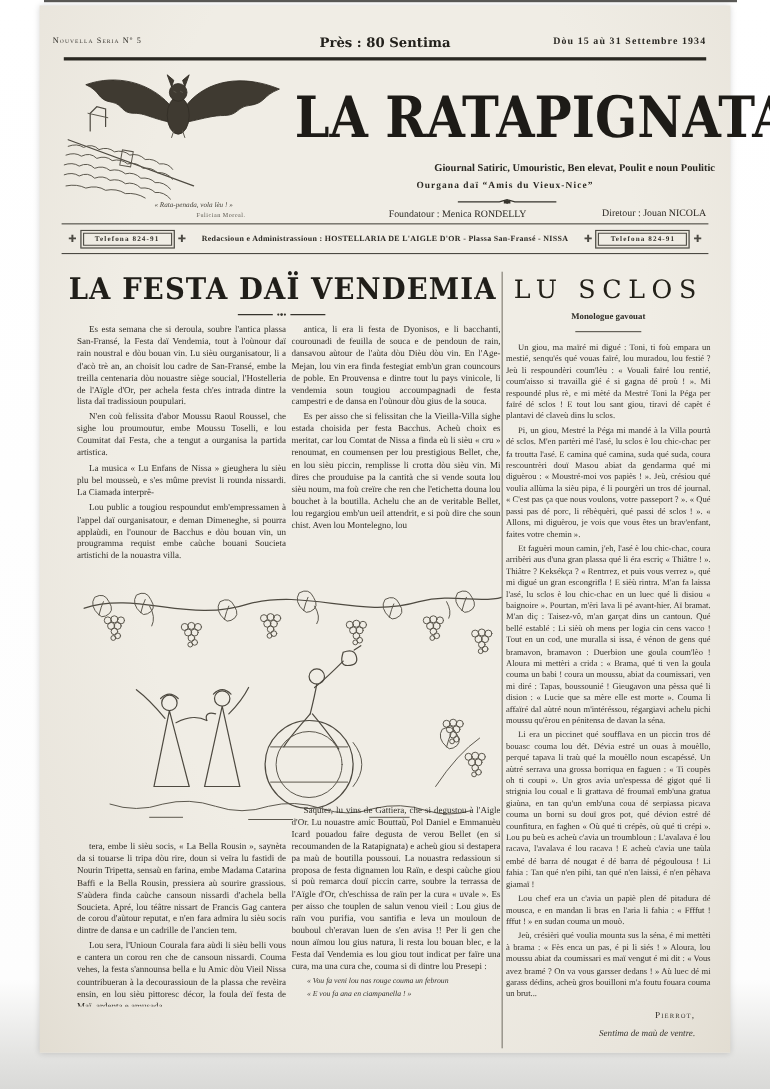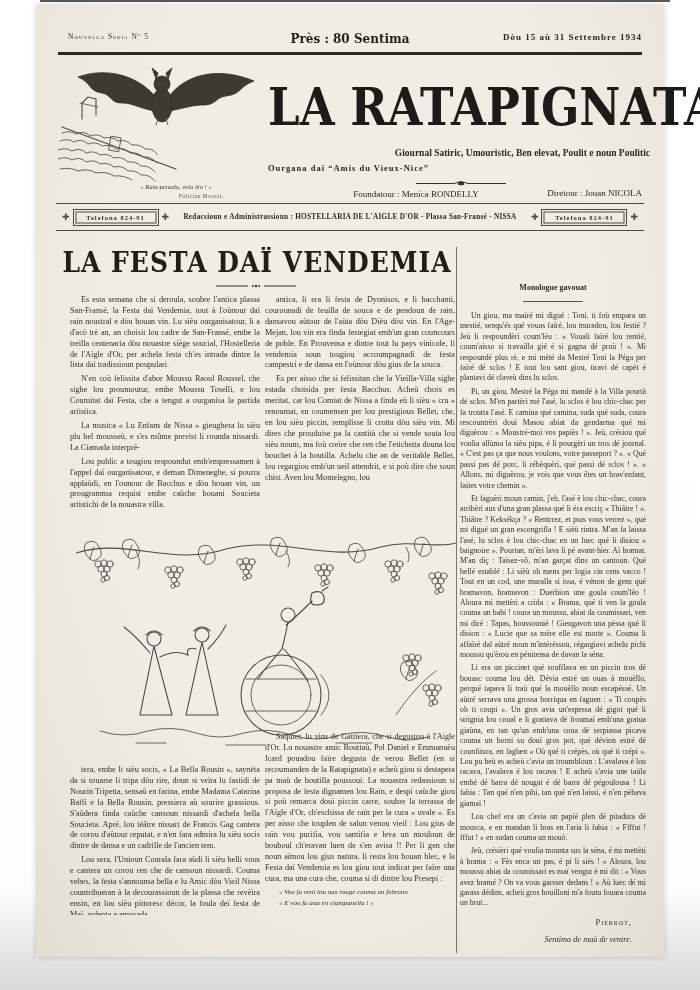--- a/index.html
+++ b/index.html
@@ -10,35 +10,35 @@
   }
   .topedge{position:absolute;top:0;left:40px;width:630px;height:2px;background:#23211d;opacity:.75;}
   .paper{
     position:absolute;left:36px;top:5px;width:628px;height:952px;
     background:radial-gradient(ellipse at 50% 38%, #f0ede5 55%, #e9e5dc 85%, #e2ddd2 100%);
     box-shadow:0 0 6px rgba(0,0,0,.18);
     position:absolute;
   }
   
   .hdr-item{position:absolute;top:27px;white-space:nowrap;}
-  .series{left:32px;font-size:7.5px;letter-spacing:1px;font-variant:small-caps;color:#35332d;}
+  .series{left:12px;font-size:7.5px;letter-spacing:1px;font-variant:small-caps;color:#35332d;}
   .price{left:0;right:0;text-align:center;font-size:12px;font-weight:bold;font-family:"DejaVu Serif",serif;color:#23211c;}
   .pubdate{right:22px;font-size:9px;font-weight:bold;color:#2a2823;letter-spacing:1px;margin-left:44px;}
   .hdr-rule{position:absolute;top:47px;left:22px;right:22px;height:2.5px;background:#2a2822;}
   
   .bat{position:absolute;left:22px;top:56px;width:208px;height:122px;}
   .bat-caption{position:absolute;left:60px;top:178px;width:160px;text-align:center;font-style:italic;font-size:6.5px;color:#45423a;}
   .bat-credit{position:absolute;left:110px;top:188px;width:110px;text-align:center;font-size:5.5px;letter-spacing:.5px;color:#56534a;}
   .mast-title{
     position:absolute;left:232px;top:62px;width:382px;text-align:center;
     font-family:"DejaVu Serif",serif;font-weight:bold;font-size:45px;line-height:70px;
     color:#1d1b17;letter-spacing:0px;transform:scaleY(1.15);transform-origin:top;white-space:nowrap;
   }
   .mast-sub{position:absolute;left:232px;top:143px;width:382px;text-align:right;font-size:9.5px;font-weight:bold;color:#2b2923;}
-  .mast-organ{position:absolute;left:232px;top:158px;width:382px;font-size:8.5px;font-weight:bold;letter-spacing:1px;color:#2b2923;}
+  .mast-organ{position:absolute;left:232px;top:158px;width:382px;text-align:center;font-size:8.5px;font-weight:bold;letter-spacing:1px;color:#2b2923;}
   .mast-orn{position:absolute;left:380px;top:176px;width:90px;height:5px;}
   .founder{position:absolute;left:250px;top:184px;width:260px;text-align:center;font-size:9px;color:#2a2822;}
   .director{position:absolute;right:22px;top:183px;font-size:9px;color:#2a2822;}
   
   .infobar{position:absolute;left:20px;right:20px;top:198px;height:26px;border-top:1px solid #4c4a43;border-bottom:1px solid #4c4a43;display:flex;align-items:center;}
   .phonewrap{display:flex;align-items:center;gap:3px;margin:0 6px;}
   .cross{font-size:9px;color:#4c4a43;line-height:9px;}
   .phonebox{width:84px;height:15px;border:1px solid #4c4a43;box-shadow:inset 0 0 0 1.5px #ece8df, inset 0 0 0 2.5px #4c4a43;
     display:flex;align-items:center;justify-content:center;font-size:6.5px;font-weight:bold;letter-spacing:1px;color:#33312b;}
   .infocenter{flex:1;text-align:center;font-size:7.2px;font-weight:bold;letter-spacing:.3px;color:#2c2a24;}
@@ -220,20 +220,21 @@
     <p class="par">Lou sera, l'Unioun Courala fara aùdi li sièu belli vous e cantera un corou ren che de cansoun nissardi. Couma vehes, la festa s'announsa bella e lu Amic dòu Vieil Nissa countribueran à la decourassioun de la plassa che revèira ensin, en lou sièu pittoresc décor, la foula deï festa de Maï, ardenta e amusada.</p>
 
   </div>
   <div class="col b2">
     <p class="par">Saquier, lu vins de Gattiera, che si degustou à l'Aigle d'Or. Lu nouastre amic Bouttaù, Pol Daniel e Emmanuèu Icard pouadou faïre degusta de verou Bellet (en si recoumanden de la Ratapignata) e acheù giou si destapera pa maù de boutilla poussoui. La nouastra redassioun si proposa de festa dignamen lou Raïn, e despi caùche giou si poù remarca douï piccin carre, soubre la terrassa de l'Aïgle d'Or, ch'eschissa de raïn per la cura « uvale ». Es per aisso che touplen de salun venou vieil : Lou gius de raïn vou purifia, vou santifia e leva un mouloun de bouboul ch'eravan luen de s'en avisa !! Per li gen che noun aïmou lou gius natura, li resta lou bouan blec, e la Festa daï Vendemia es lou giou tout indicat per faïre una cura, ma una cura che, couma si di dintre lou Presepi :</p>
     <p class="par quote">« Vou fa veni lou nas rouge couma un febroun</p>
     <p class="par quote">« E vou fa ana en ciampanella ! »</p>
     <p class="par diressioun">LA DIRESSIOUN.</p>
   </div>
 
+  <div class="sclos-title">LU SCLOS</div>
   <div class="sclos-sub">Monologue gavouat</div>
   <div class="sclos-rule"></div>
   <div class="col sclos-body">
     <p class="par">Un giou, ma maïré mi digué : Toni, ti foù empara un mestié, senqu'és qué vouas faïré, lou muradou, lou festié ? Jeù li respoundèri coum'lèu : « Vouali faïré lou rentié, coum'aisso si travailla gié é si gagna dé proù ! ». Mi respoundé plus rè, e mi mèté da Mestré Toni la Péga per faïré dé sclos ! E tout lou sant giou, tiravi dé capèt é plantavi dé claveù dins lu sclos.</p>
     <p class="par">Pi, un giou, Mestré la Péga mi mandé à la Villa pourtà dé sclos. M'en partèri mé l'asé, lu sclos è lou chic-chac per fa troutta l'asé. E camina qué camina, suda qué suda, coura rescountrèri douï Masou abiat da gendarma qué mi diguèrou : « Moustré-moi vos papiès ! ». Jeù, crésiou qué voulia allùma la sièu pipa, é li pourgèri un tros dé journal. « C'est pas ça que nous voulons, votre passeport ? ». « Qué passi pas dé porc, li rébèquèri, qué passi dé sclos ! ». « Allons, mi diguèrou, je vois que vous êtes un brav'enfant, faites votre chemin ».</p>
     <p class="par">Et faguèri moun camin, j'eh, l'asé è lou chic-chac, coura arribèri aus d'una gran plassa qué li éra escriç « Thiâtre ! ». Thiâtre ? Keksékça ? « Rentrrez, et puis vous verrez », qué mi digué un gran escongrifla ! E sièù rintra. M'an fa laissa l'asé, lu sclos è lou chic-chac en un luec qué li disiou « baignoire ». Pourtan, m'èri lava li pé avant-hier. Aï bramat. M'an diç : Taisez-vô, m'an garçat dins un cantoun. Qué bellé establé : Li sièù oh mens per logia cin cens vacco ! Tout en un cod, une muralla si issa, é vénon de gens qué bramavon, bramavon : Duerbion une goula coum'lèo ! Aloura mi mettèri a crida : « Brama, qué ti ven la goula couma un babi ! coura un moussu, abiat da coumissari, ven mi diré : Tapas, boussounié ! Gieugavon una pèssa qué li dision : « Lucie que sa mère elle est morte ». Couma li affaïré dal aùtré noun m'intéréssou, régargiavi achelu pichi moussu qu'èrou en pénitensa de davan la séna.</p>
     <p class="par">Li era un piccinet qué soufflava en un piccin tros dé bouasc couma lou dét. Dévia estré un ouas à mouèllo, perqué tapava li traù qué la mouèllo noun escapéssé. Un aùtré serrava una grossa borriqua en faguen : « Ti coupès oh ti coupi ». Un gros avia un'espessa dé gigot qué li strignia lou coual e li grattava dé froumaï emb'una gratua giaùna, en tan qu'un emb'una coua dé serpiassa picava couma un borni su douï gros pot, qué dévion estré dé counfitura, en faghen « Où qué ti crépès, où qué ti crépi ». Lou pu beù es acheù c'avia un troumbloun : L'avalava é lou racava, l'avalava é lou racava ! E acheù c'avia une taùla embé dé barra dé nougat é dé barra dé pégoulousa ! Li fahia : Tan qué n'en pihi, tan qué n'en laissi, é n'en pèhava giamaï !</p>
     <p class="par">Lou chef era un c'avia un papiè plen dé pitadura dé mousca, e en mandan li bras en l'aria li fahia : « Ffffut ! fffut ! » en sudan couma un mouò.</p>
     <p class="par">Jeù, crésièri qué voulia mounta sus la séna, é mi mettèti à brama : « Fès enca un pas, é pi li siés ! » Aloura, lou moussu abiat da coumissari es maï vengut é mi dit : « Vous avez bramé ? On va vous garsser dedans ! » Aù luec dé mi garass dédins, acheù gros bouilloni m'a foutu fouara couma un brut...</p>
     <p class="par sig sig-name">Pierrot,</p>

